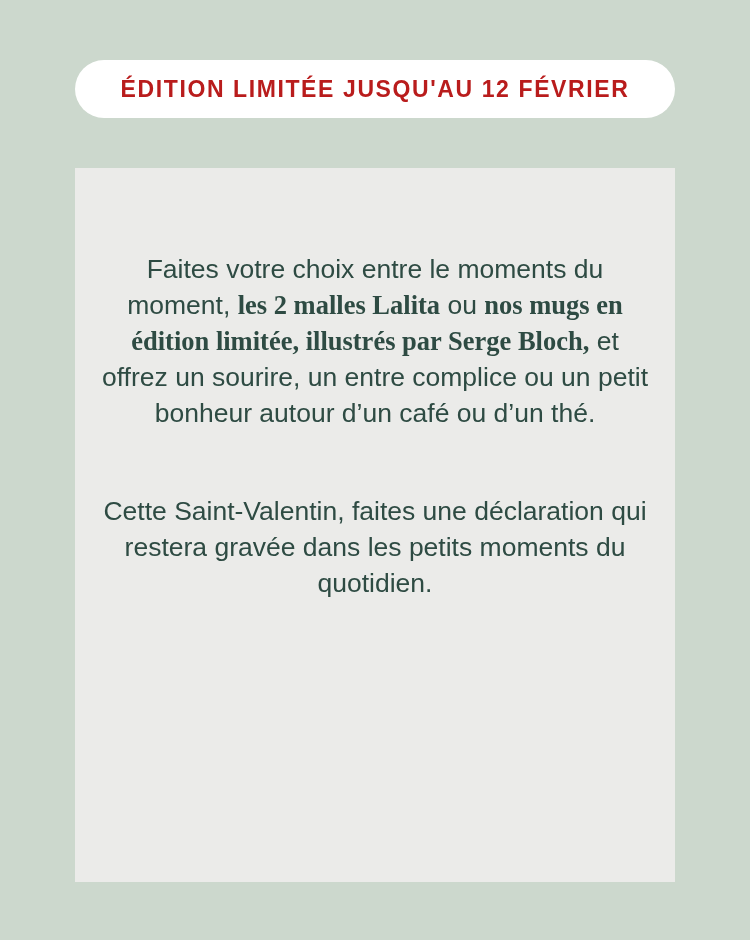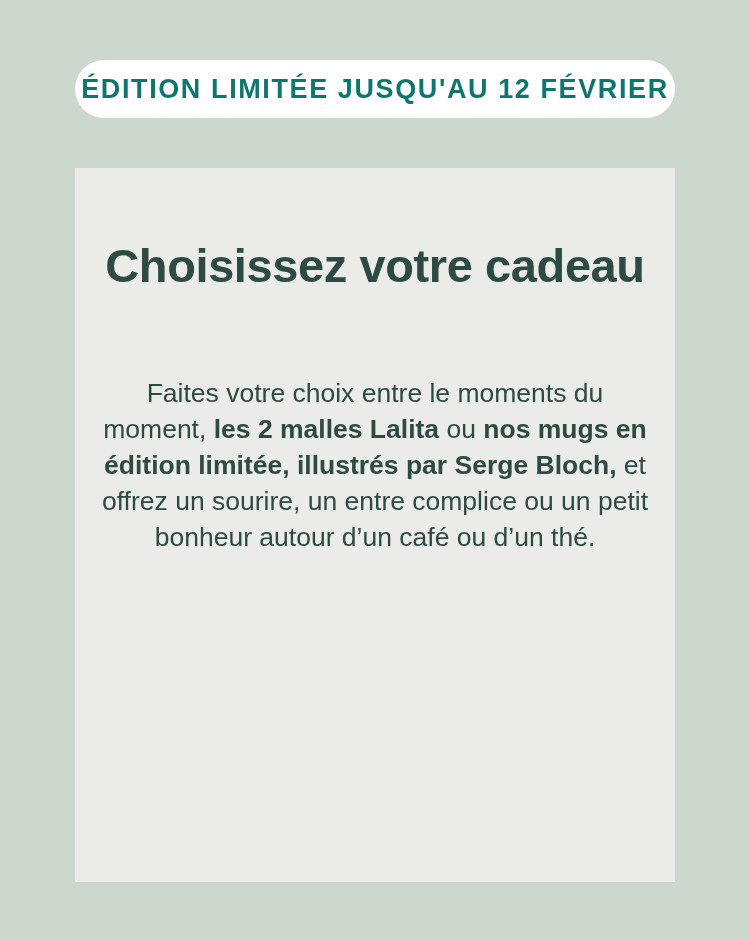--- a/index.html
+++ b/index.html
@@ -29,24 +29,24 @@
     width: 600px;
     height: 58px;
     background: #ffffff;
     border-radius: 29px;
     display: flex;
     align-items: center;
     justify-content: center;
   }
   .banner-text {
     font-family: "Liberation Sans", sans-serif;
-    font-size: 27px;
+    font-size: 23px;
     font-weight: 600;
     letter-spacing: 1.6px;
-    color: #0f766e;
+    color: #b91c1c;
     white-space: nowrap;
     text-transform: uppercase;
   }
 
   
   .card {
     position: absolute;
     left: 75px;
     top: 168px;
     width: 600px;
@@ -80,34 +80,35 @@
 
   .body-block.first {
     padding-top: 83px;
   }
   .body-block.second {
     padding-top: 62px;
   }
 
   .body-block b {
     font-weight: 700;
+    font-family: Liberation Serif, serif;
   }
 </style>
 </head>
 <body>
 
 <div class="page">
 
   <div class="banner">
     <span class="banner-text">ÉDITION LIMITÉE JUSQU'AU 12 FÉVRIER</span>
   </div>
 
   <div class="card">
 
-    <h1 class="card-title">Choisissez votre cadeau</h1>
 
     <p class="body-block first">
       <span>Faites votre choix entre le moments du moment, </span><b>les 2 malles Lalita</b><span> ou </span><b>nos mugs en édition limitée, illustrés par Serge Bloch,</b><span> et offrez un sourire, un entre complice ou un petit bonheur autour d’un café ou d’un thé.</span>
     </p>
 
+    <p class="body-block second">Cette Saint-Valentin, faites une déclaration qui restera gravée dans les petits moments du quotidien.</p>
 
   </div>
 </div>
 
 </body></html>

